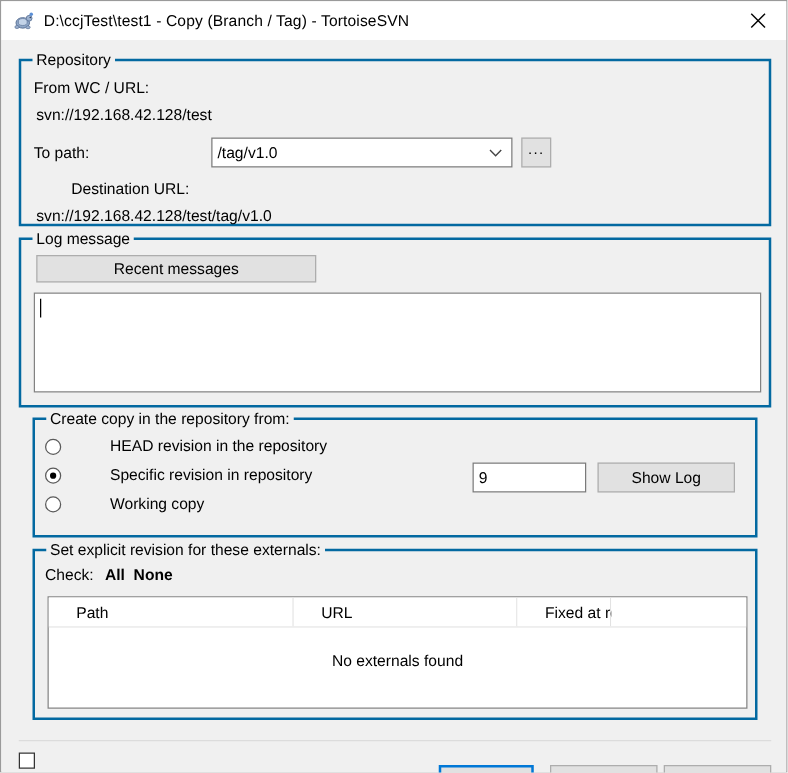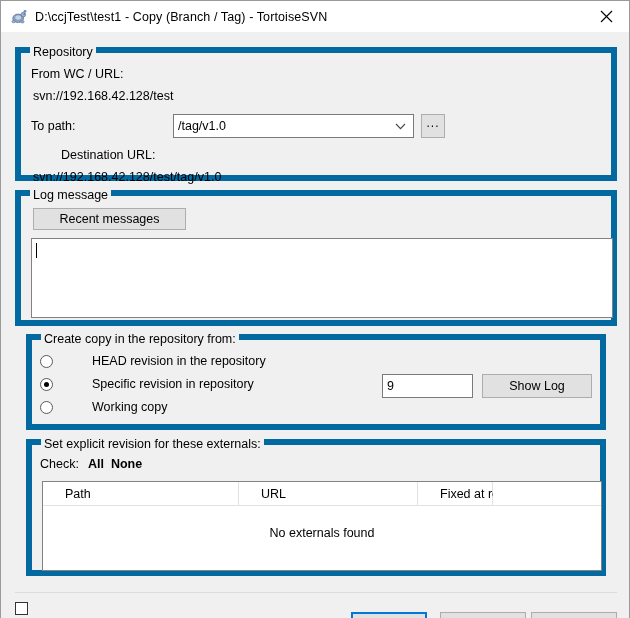--- a/index.html
+++ b/index.html
@@ -66,21 +66,21 @@
   
   .client {
     position: relative;
     height: 586px;
     background: #f0f0f0;
   }
 
   
   .group {
     position: absolute;
-    border: 6px solid #0369a1;
+    border: 2px solid #0369a1;
     box-sizing: border-box;
   }
   .group > .group-title {
     position: absolute;
     top: -8px;
     left: 9px;
     background: #f0f0f0;
     padding: 0 3px;
     font-size: 12.5px;
     color: #000000;
@@ -315,21 +315,21 @@
         <span class="dots">...</span>
       </div>
 
       <span class="lbl" style="left:8px; top:95px;margin-left:32px;">Destination URL:</span>
       <span class="lbl" style="left:12px; top:117px;">svn://192.168.42.128/test/tag/v1.0</span>
     </div>
 
     <div class="group" style="left:14px; top:158px; width:602px; height:136px;">
       <span class="group-title">Log message</span>
 
-      <div class="btn" style="left:12px; top:12px; width:153px; height:22px;">
+      <div class="btn" style="left:12px; top:12px; width:224px; height:22px;">
         <span>Recent messages</span>
       </div>
 
       <div class="textarea" style="left:10px; top:42px; width:582px; height:80px;">
         <span class="caret"></span>
         <span style="position:absolute; left:6px; top:3px;"></span>
       </div>
     </div>
 
     <div class="group" style="left:25px; top:302px; width:580px; height:96px;">

